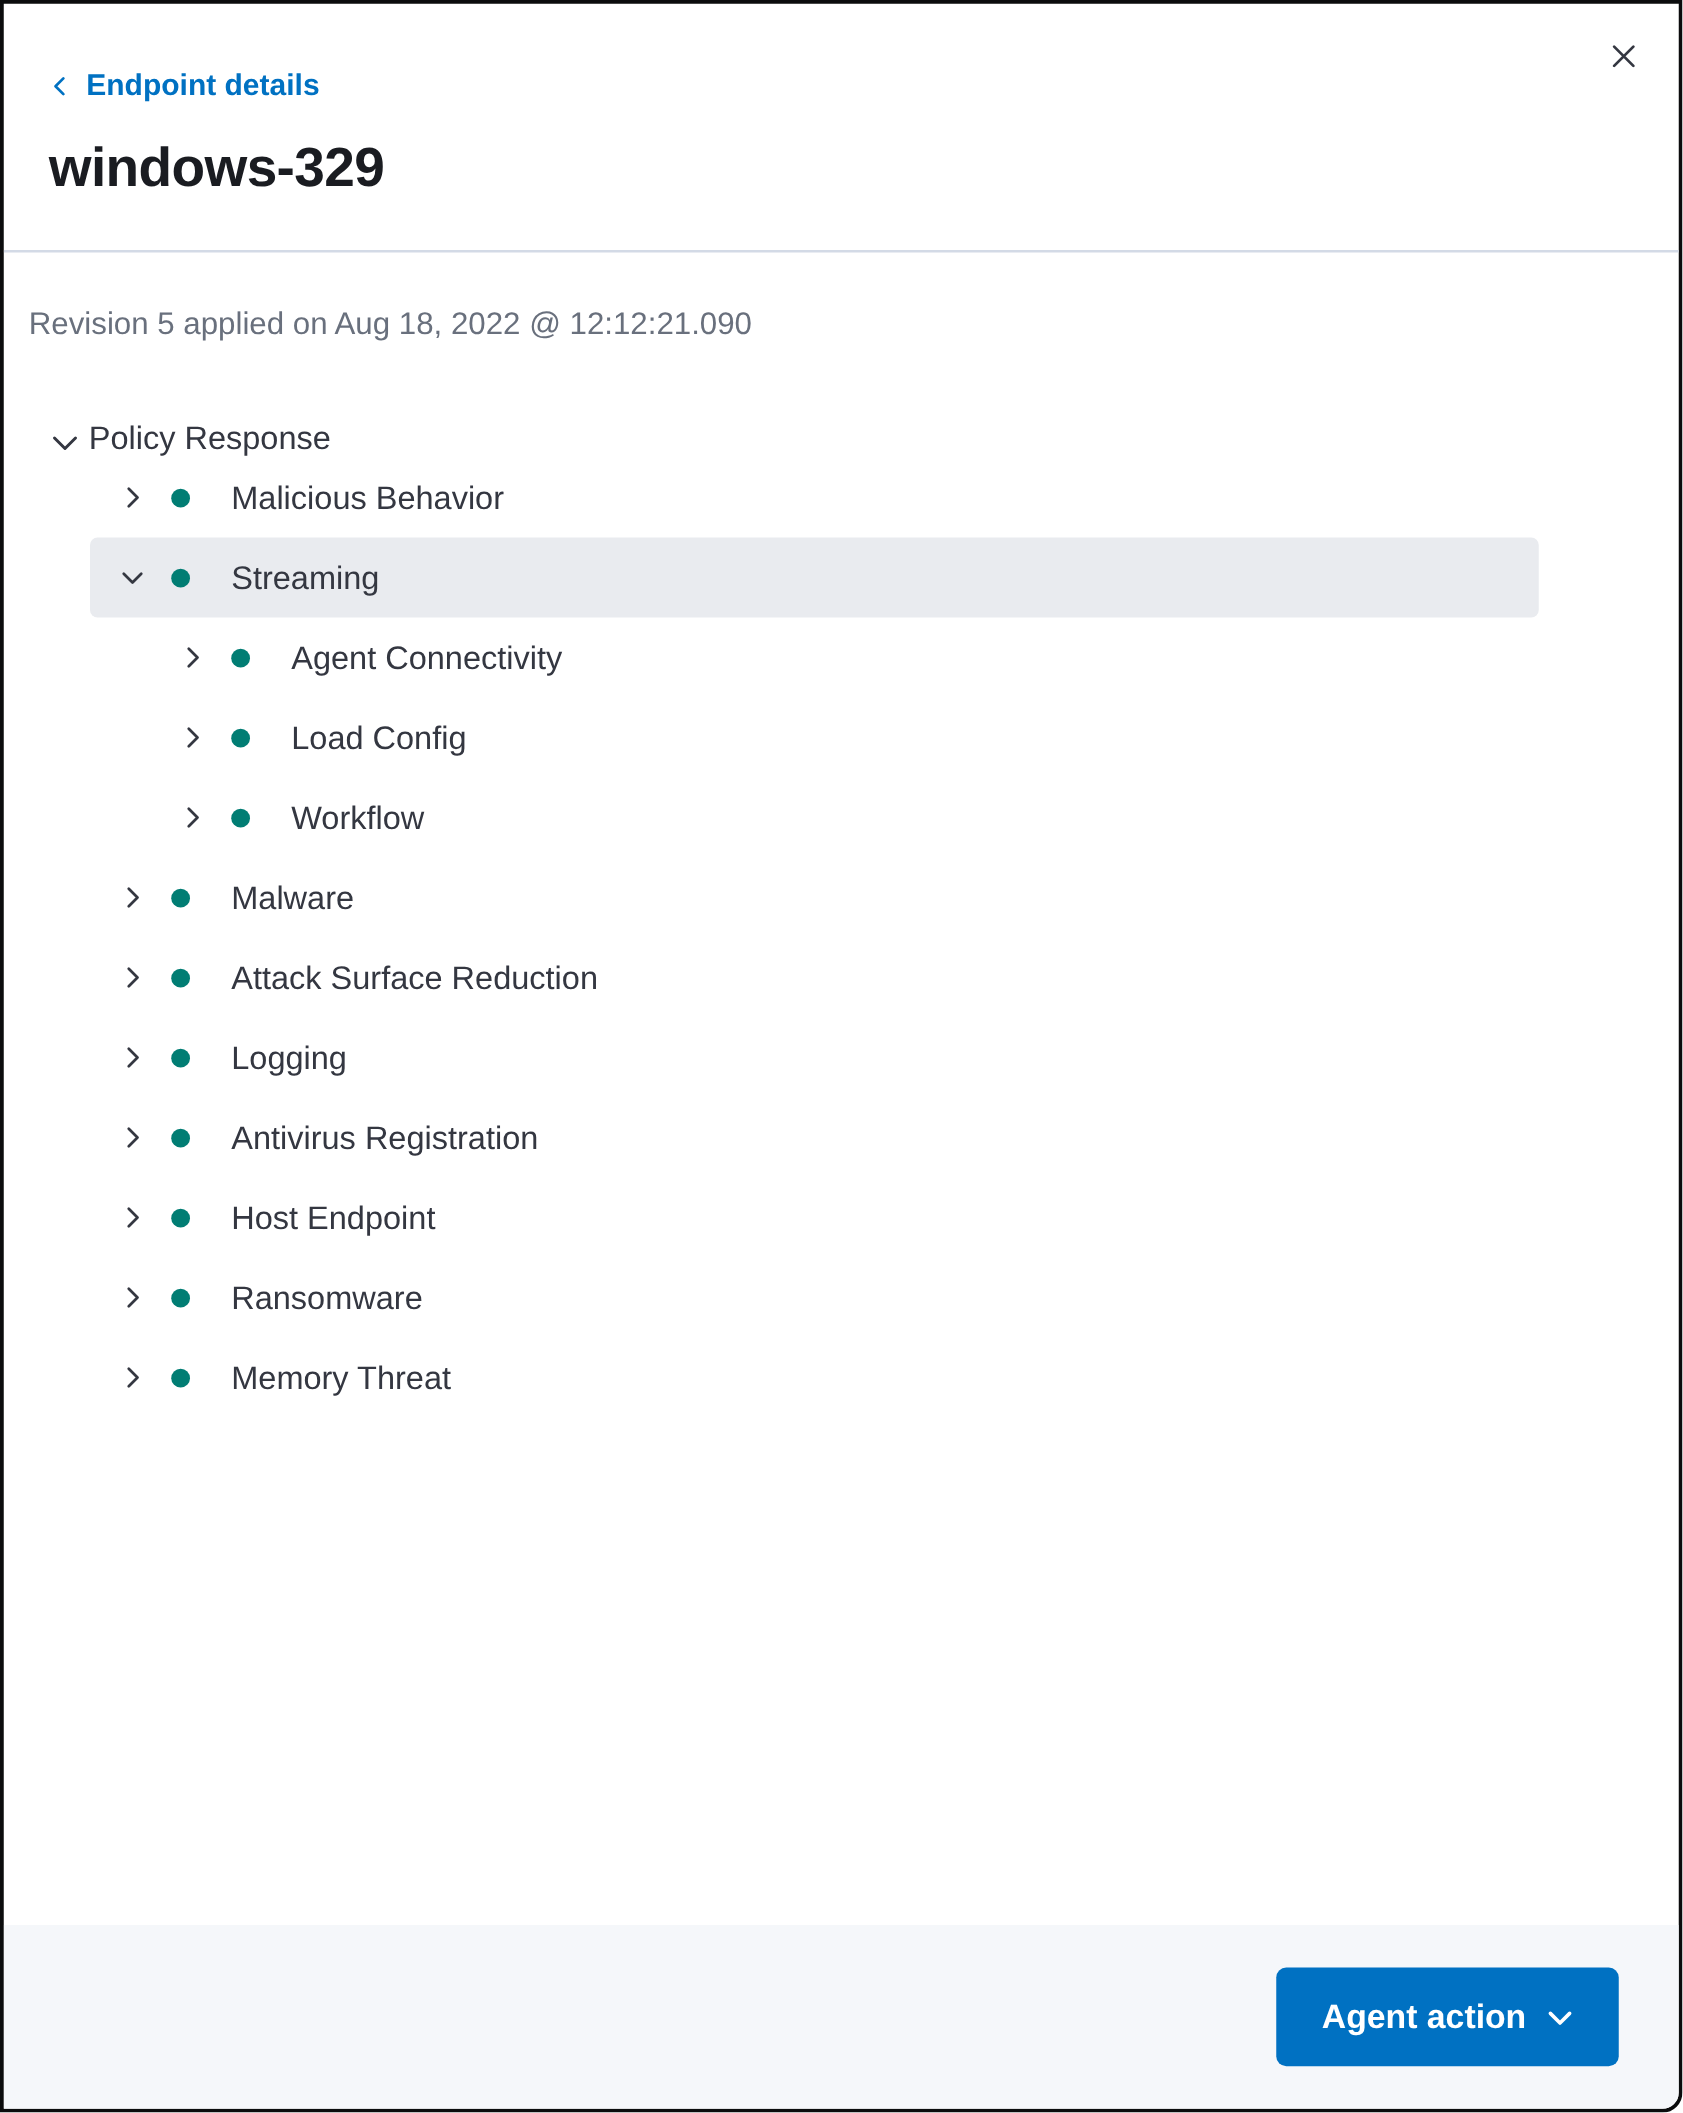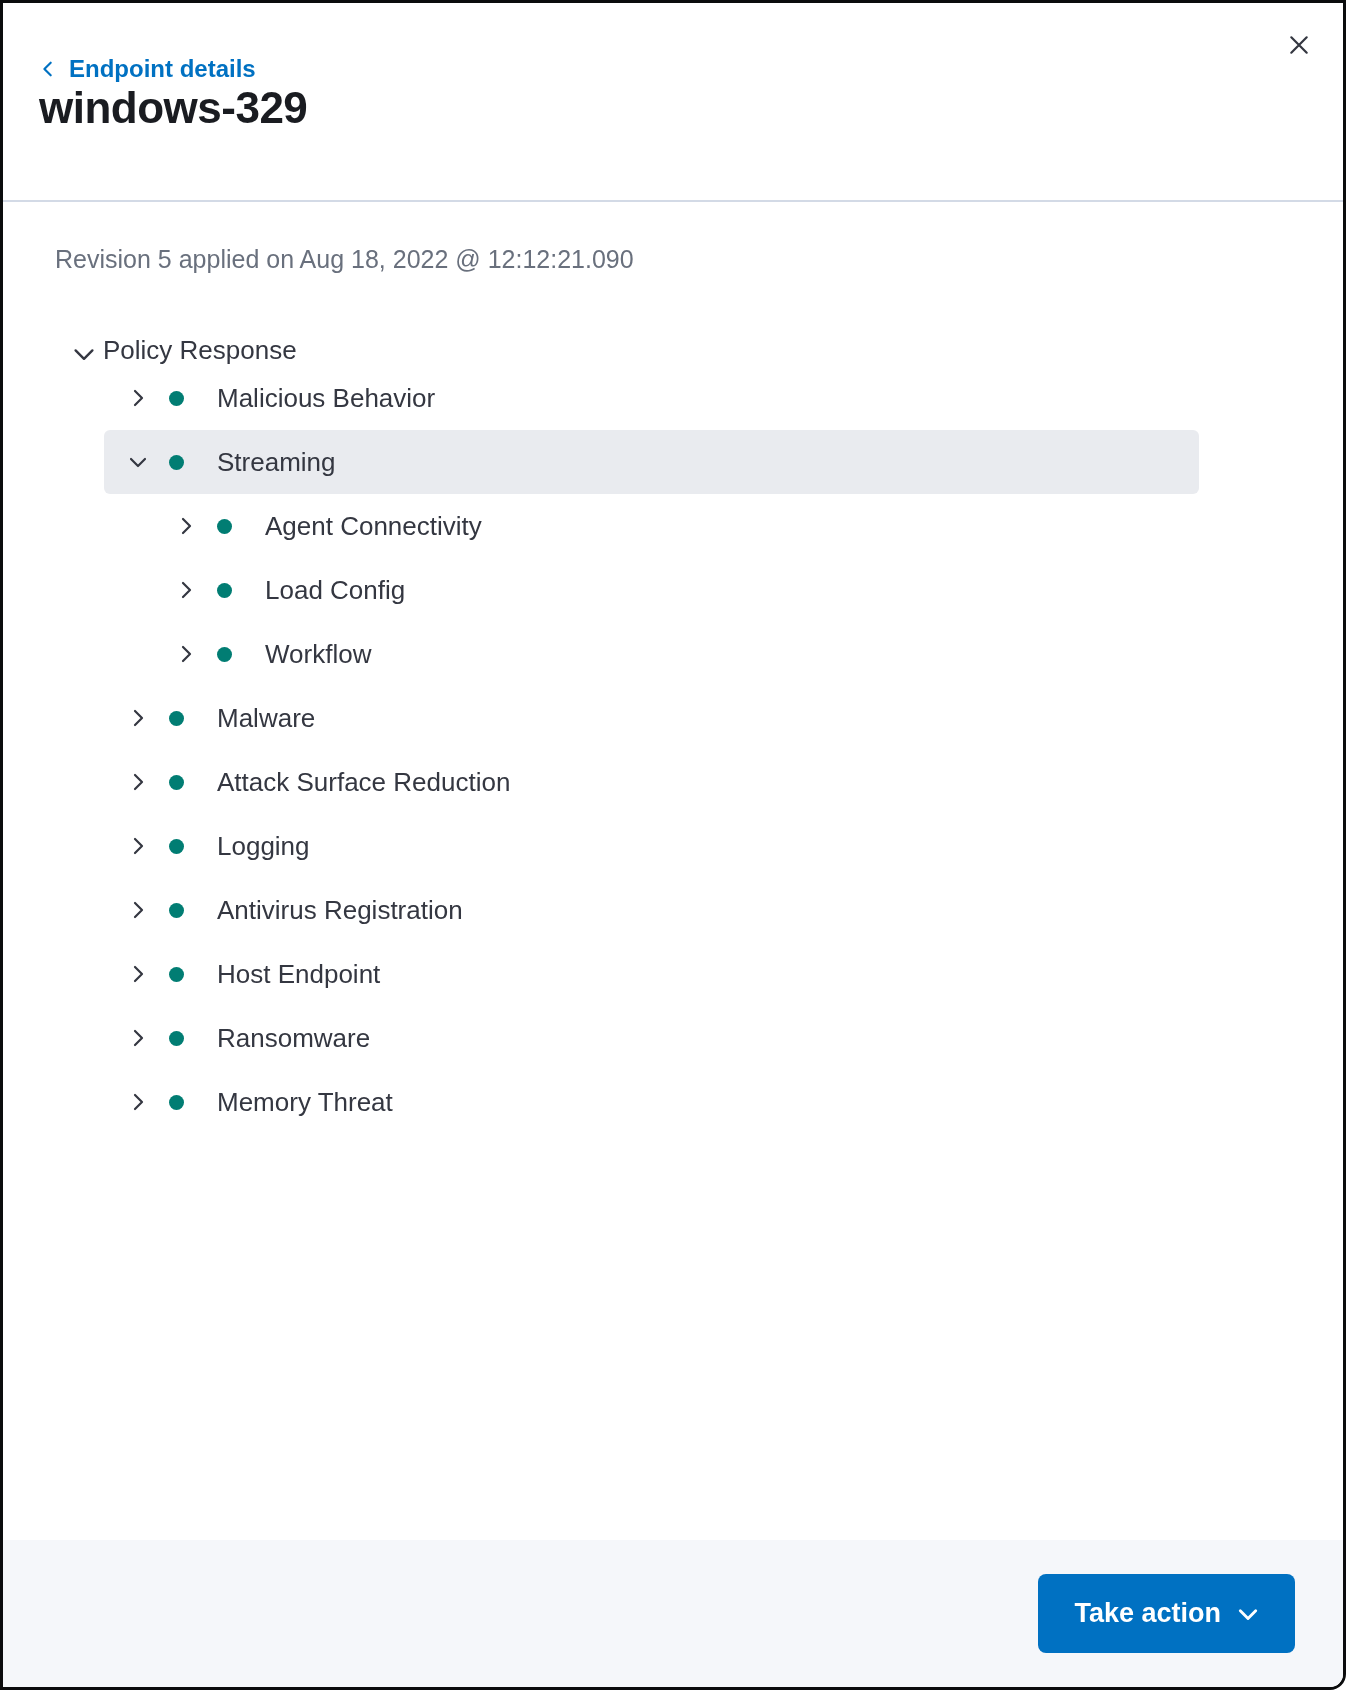--- a/index.html
+++ b/index.html
@@ -30,27 +30,27 @@
   }
   .close-btn svg{ width:22px; height:22px; stroke:var(--text_dark,#343741); stroke-width:2; }
   .back-link{
     display:inline-flex; align-items:center; gap:12px;
     color:var(--accent_blue,#0071C2);
     font-size:24px; font-weight:700; line-height:28px;
     text-decoration:none; cursor:pointer;
   }
   .back-link svg{ width:18px; height:18px; stroke:var(--accent_blue,#0071C2); stroke-width:2.4; }
   .page-title{
-    margin-top:0;
+    margin-top:27px;
     font-size:44px; font-weight:700; letter-spacing:-0.5px;
     color:#1A1C21;
   }
 
   
-  .flyout-body{ padding:0 52px; }
+  .flyout-body{ padding:0 20px; }
   .revision-text{
     margin-top:44px;
     font-size:25px; line-height:26px;
     color:var(--text_subdued,#69707D);
   }
   .tree{ margin-top:30px; margin-right:92px; }
   .tree-row{
     display:flex; align-items:center;
     height:64px;
     color:var(--text_dark,#343741);
@@ -244,21 +244,21 @@
             </span>
             <span class="dot"></span>
             <span class="lbl">Memory Threat</span>
           </div>
         </div>
     </div>
   </div>
 
   <div class="flyout-footer">
     <button class="take-action-btn">
-      <span>Take action</span>
+      <span>Agent action</span>
       <span style="display:flex;">
         <svg viewBox="0 0 20 20" fill="none">
             <path d="M3 7 L10 14 L17 7" stroke-linecap="round" stroke-linejoin="round"></path>
           </svg>
       </span>
     </button>
   </div>
 
 </div>
 

